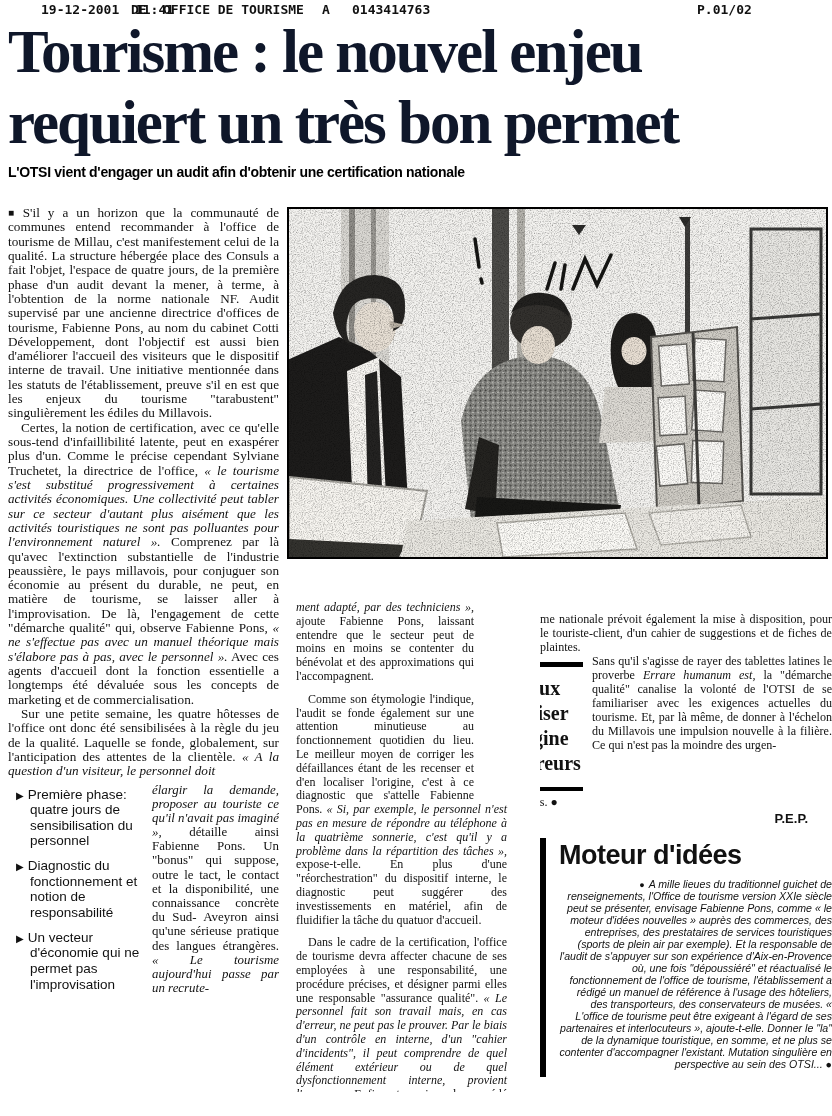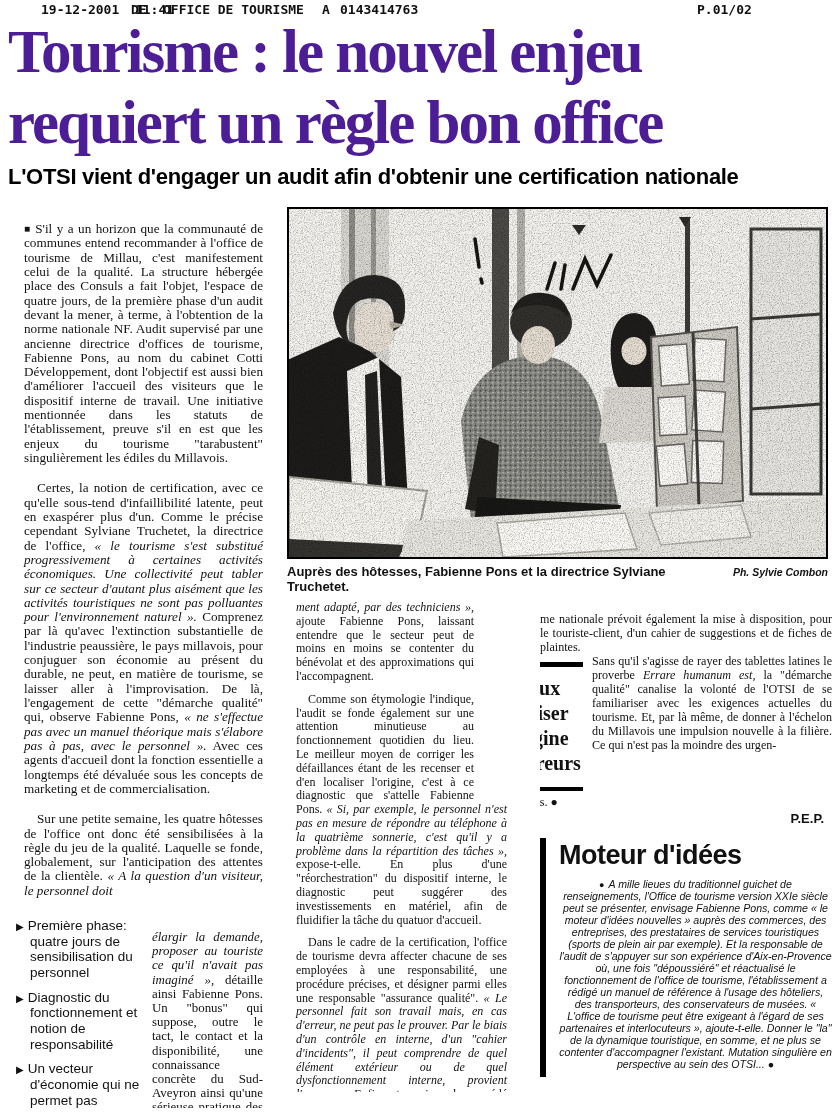--- a/index.html
+++ b/index.html
@@ -10,36 +10,36 @@
     font-family:"Liberation Serif", serif;
   }
   
   .fax-header { position:absolute; top:2px; left:0; width:832px; height:18px;
     font-family:"DejaVu Sans Mono", monospace; font-size:13px; font-weight:bold; }
   .fax-header span { position:absolute; white-space:pre; }
   .fx-datetime { left:41px; }
   .fx-de       { left:131px; }
   .fx-sender   { left:163px; }
   .fx-a        { left:322px; }
-  .fx-num      { left:340px; }
+  .fx-num      { left:352px; }
   .fx-page     { left:697px; }
 
   
   .headline { position:absolute; top:16px; left:8px; width:816px;
     font-family:"Liberation Serif", serif; font-weight:700;
-    font-size:61px; line-height:71px; letter-spacing:-2px; color:#4c1d95; }
+    font-size:61px; line-height:71px; letter-spacing:-2px; color:#0f172a; }
   .subhead { position:absolute; top:164px; left:8px; width:816px;
-    font-family:"Liberation Sans", sans-serif; font-weight:700; font-size:22px;
+    font-family:"Liberation Sans", sans-serif; font-weight:700; font-size:14px;
     letter-spacing:-0.3px; color:#000; }
 
   
   .left-col { position:absolute; top:206px; left:8px; width:271px; height:902px;
     overflow:hidden; font-size:13.2px; line-height:1.085; text-align:justify;
     hyphens:auto; -webkit-hyphens:auto; }
-  .left-col p { margin:16px; }
+  .left-col p { margin:0; }
   .left-col p.indent { text-indent:13px; }
   .lead-mark { font-size:10px; margin-right:4px; vertical-align:1px; }
   .it { font-style:italic; }
 
   .bullet-wrap { margin-top:4px; overflow:hidden; }
   .bullets { float:left; width:144px; padding:4px 10px 0 8px;
     font-family:"Liberation Sans", sans-serif; font-weight:400;
     font-size:13.5px; line-height:1.16; text-align:left; }
   .bullet-item { margin-bottom:9px; padding-left:14px; text-indent:-14px; }
   .bullet-marker { font-size:10px; margin-right:4px; }
@@ -67,47 +67,47 @@
   .right-col { position:absolute; top:612px; left:540px; width:292px; height:524px;
     overflow:hidden; font-size:12.1px; line-height:1.16; text-align:justify;
     hyphens:auto; -webkit-hyphens:auto; }
   .right-col p { margin:0; }
   .pull-quote { float:left; width:100px; margin:8px 9px 4px -57px; padding:9px 0 11px;
     border-top:5px solid #000; border-bottom:4px solid #000; background:#fff;
     font-family:"Liberation Serif", serif; font-weight:700; font-size:20px;
     line-height:1.25; text-align:center; }
   .ces-line { clear:left; margin-left:-11px; text-align:left; }
   .byline { text-align:right; font-family:"Liberation Sans", sans-serif;
-    font-weight:700; font-size:13px; padding:2px 8px 0 0; }
+    font-weight:700; font-size:13px; padding:2px 24px 0 0; }
 
   
   .sidebar { margin-top:12px; border-left:6px solid #000; padding:2px 0 6px 13px; }
   .sidebar-title { font-family:"Liberation Sans", sans-serif; font-weight:700;
     font-size:27px; letter-spacing:-0.5px; margin-bottom:8px; }
   .sidebar-text { font-family:"Liberation Sans", sans-serif; font-style:italic;
-    font-size:10.6px; line-height:1.13; text-align:center; }
+    font-size:10.6px; line-height:1.13; text-align:right; }
   .sb-bullet { font-style:normal; font-size:9px; margin-right:4px; }
 </style>
 </head>
 <body>
 
 <div class="page">
 
   <div class="fax-header">
     <span class="fx-datetime">19-12-2001  11:41</span>
     <span class="fx-de">DE</span>
     <span class="fx-sender">OFFICE DE TOURISME</span>
     <span class="fx-a">A</span>
     <span class="fx-num">0143414763</span>
     <span class="fx-page">P.01/02</span>
   </div>
 
   <div class="headline">
     <div>Tourisme : le nouvel enjeu</div>
-    <div>requiert un règle bon office</div>
+    <div>requiert un très bon permet</div>
   </div>
   <div class="subhead">L'OTSI vient d'engager un audit afin d'obtenir une certification nationale</div>
 
   <div class="left-col">
     <p class="para"><span class="lead-mark">■</span><span>S'il y a un horizon que la communauté de communes entend recommander à l'office de tourisme de Millau, c'est manifestement celui de la qualité. La structure hébergée place des Consuls a fait l'objet, l'espace de quatre jours, de la première phase d'un audit devant la mener, à terme, à l'obtention de la norme nationale NF. Audit supervisé par une ancienne directrice d'offices de tourisme, Fabienne Pons, au nom du cabinet Cotti Développement, dont l'objectif est aussi bien d'améliorer l'accueil des visiteurs que le dispositif interne de travail. Une initiative mentionnée dans les statuts de l'établissement, preuve s'il en est que les enjeux du tourisme "tarabustent" singulièrement les édiles du Millavois.</span></p>
     <p class="indent"><span>Certes, la notion de certification, avec ce qu'elle sous-tend d'infaillibilité latente, peut en exaspérer plus d'un. Comme le précise cependant Sylviane Truchetet, la directrice de l'office, </span><span class="it">« le tourisme s'est substitué progressivement à certaines activités économiques. Une collectivité peut tabler sur ce secteur d'autant plus aisément que les activités touristiques ne sont pas polluantes pour l'environnement naturel ».</span><span> Comprenez par là qu'avec l'extinction substantielle de l'industrie peaussière, le pays millavois, pour conjuguer son économie au présent du durable, ne peut, en matière de tourisme, se laisser aller à l'improvisation. De là, l'engagement de cette "démarche qualité" qui, observe Fabienne Pons, </span><span class="it">« ne s'effectue pas avec un manuel théorique mais s'élabore pas à pas, avec le personnel ».</span><span> Avec ces agents d'accueil dont la fonction essentielle a longtemps été dévaluée sous les concepts de marketing et de commercialisation.</span></p>
     <p class="indent"><span>Sur une petite semaine, les quatre hôtesses de l'office ont donc été sensibilisées à la règle du jeu de la qualité. Laquelle se fonde, globalement, sur l'anticipation des attentes de la clientèle. </span><span class="it">« A la question d'un visiteur, le personnel doit</span></p>
 
     <div class="bullet-wrap">
       <div class="bullets">
@@ -197,24 +197,20 @@
 
       <g>
         <path d="M118 312 L537 288 L537 348 L112 348 Z" fill="#e9e7e1"></path>
         <path d="M208 314 L336 304 L348 340 L214 348 Z" fill="#fbfaf6" stroke="#aaa8a1" stroke-width="1.5"></path>
         <path d="M360 304 L452 296 L462 328 L372 336 Z" fill="#f3f1ec" stroke="#b3b1aa" stroke-width="1.5"></path>
       </g>
       <rect width="537" height="348" filter="url(#grain)" opacity="0.5"></rect>
     </svg>
   </div>
 
-  <div class="caption-row">
-    <span class="caption">Auprès des hôtesses, Fabienne Pons et la directrice Sylviane Truchetet.</span>
-    <span class="credit">Ph. Sylvie Combon</span>
-  </div>
 
   <div class="mid-col">
     <div class="pq-spacer"></div>
     <p><span class="it">ment adapté, par des techniciens »,</span><span> ajoute Fabienne Pons, laissant entendre que le secteur peut de moins en moins se contenter du bénévolat et des approximations qui l'accompagnent.</span></p>
     <p class="indent"><span>Comme son étymologie l'indique, l'audit se fonde également sur une attention minutieuse au fonctionnement quotidien du lieu. Le meilleur moyen de corriger les défaillances étant de les recenser et d'en localiser l'origine, c'est à ce diagnostic que s'attelle Fabienne Pons. </span><span class="it">« Si, par exemple, le personnel n'est pas en mesure de répondre au téléphone à la quatrième sonnerie, c'est qu'il y a problème dans la répartition des tâches »,</span><span> expose-t-elle. En plus d'une "réorchestration" du dispositif interne, le diagnostic peut suggérer des investissements en matériel, afin de fluidifier la tâche du quatuor d'accueil.</span></p>
     <p class="indent"><span>Dans le cadre de la certification, l'office de tourisme devra affecter chacune de ses employées à une responsabilité, une procédure précises, et désigner parmi elles une responsable "assurance qualité". </span><span class="it">« Le personnel fait son travail mais, en cas d'erreur, ne peut pas le prouver. Par le biais d'un contrôle en interne, d'un "cahier d'incidents", il peut comprendre de quel élément extérieur ou de quel dysfonctionnement interne, provient l'erreur. »</span><span> Enfin, et quoique le procédé puisse sembler un tantinet contestable, la nor-</span></p>
   </div>
 
   <div class="right-col">
     <p>me nationale prévoit également la mise à disposition, pour le touriste-client, d'un cahier de suggestions et de fiches de plaintes.</p>

